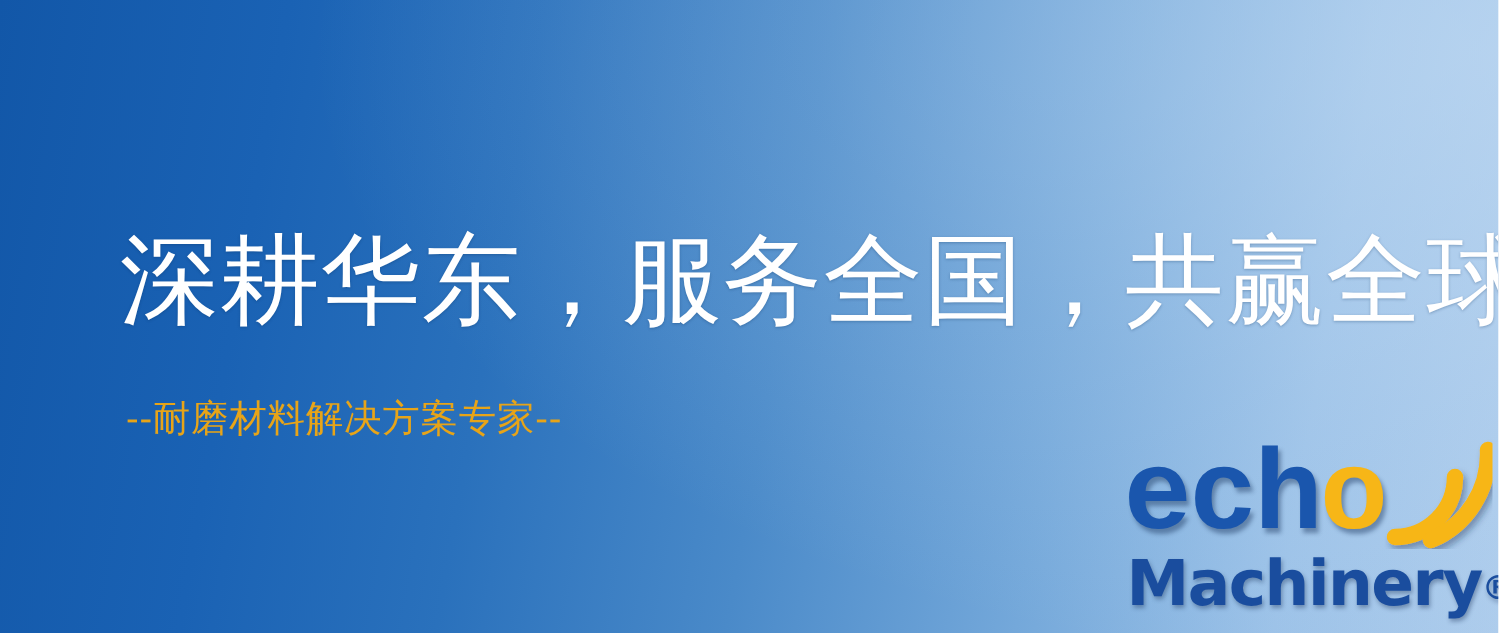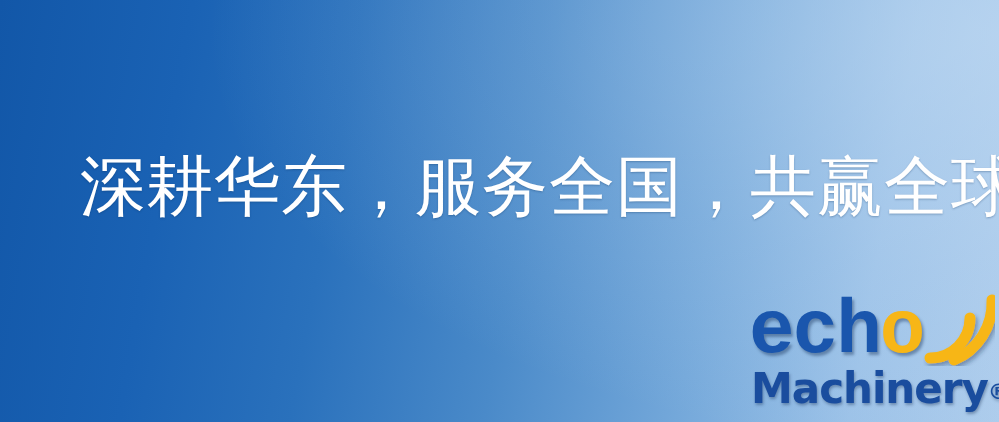--- a/index.html
+++ b/index.html
@@ -112,20 +112,21 @@
 </style>
 </head>
 <body>
 
 <div class="banner">
 
   <div class="bg-bloom"></div>
 
   <div class="headline">深耕华东，服务全国，共赢全球</div>
 
+  <div class="subtitle">--耐磨材料解决方案专家--</div>
 
   <div class="logo">
 
     <div class="logo-wordmark">
       <span>ech</span><span class="o-yellow">o</span>
     </div>
 
     <svg class="logo-waves" viewBox="0 0 72 74">
       <g fill="none" stroke="#f7b617" stroke-linecap="round" transform="translate(1,2)" filter="url(#wshadow)">
         <path d="M6 64 A40 40 0 0 0 46 24" stroke-width="11"></path>

